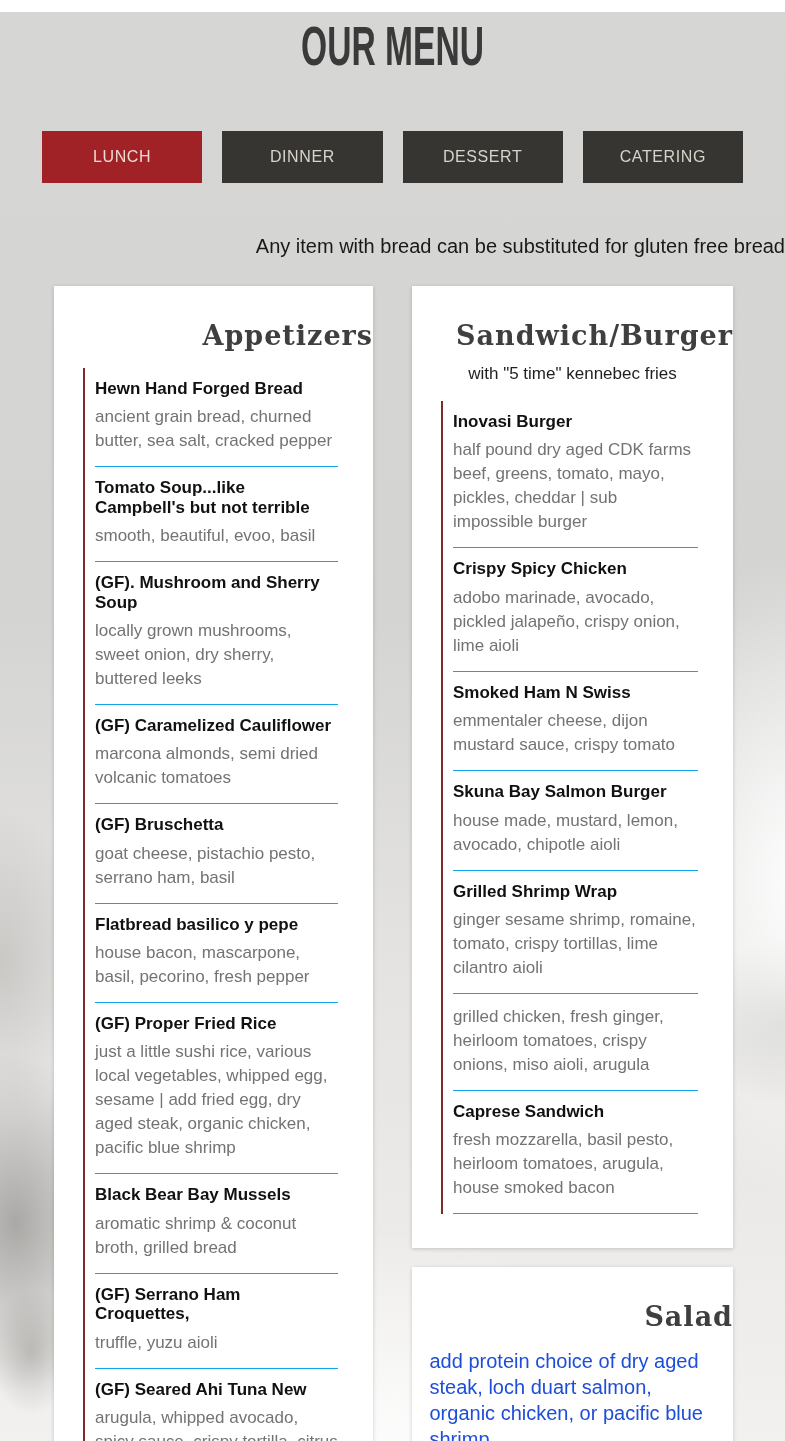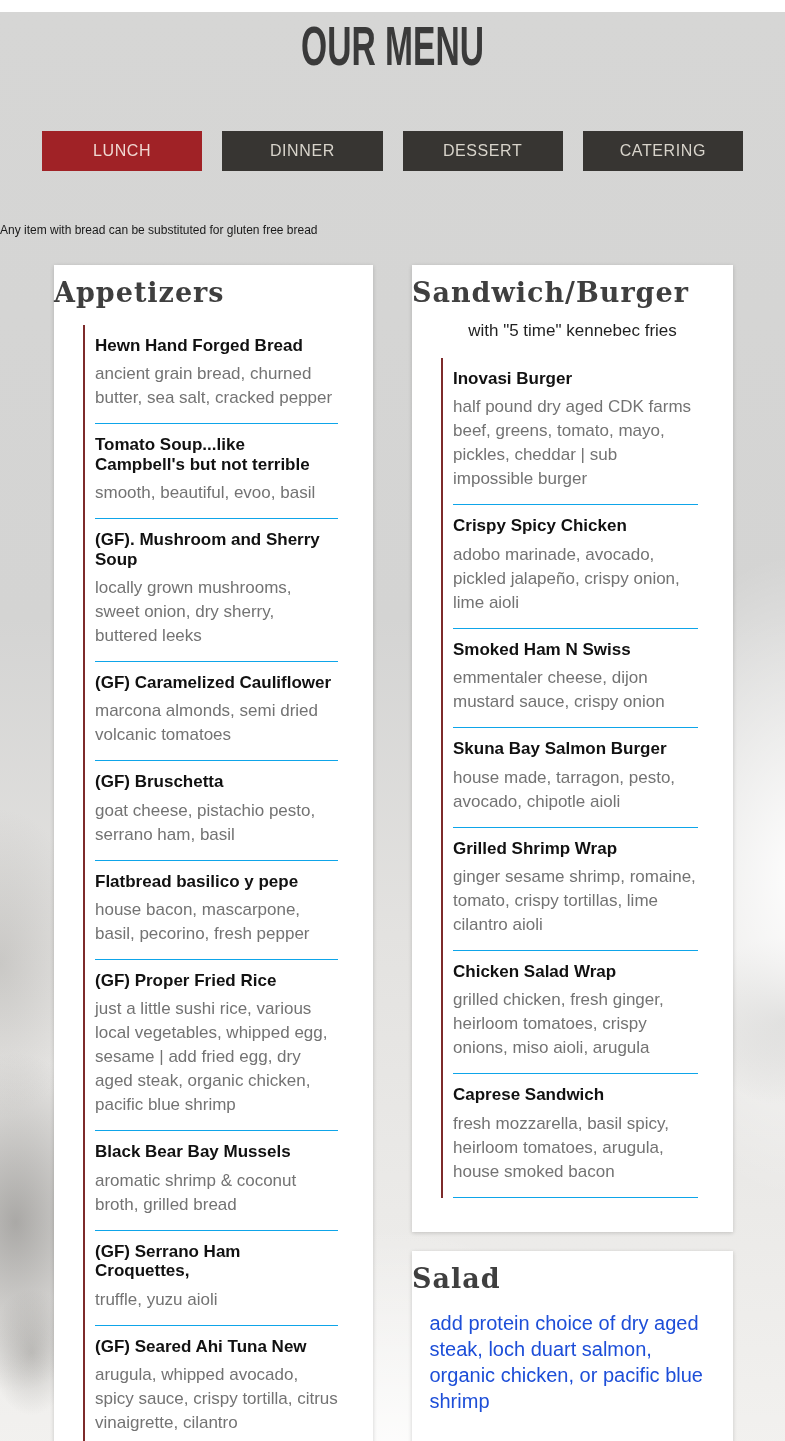--- a/index.html
+++ b/index.html
@@ -38,39 +38,39 @@
 
   
   .tabs {
     display: flex;
     gap: 20px;
     padding: 0 42px;
     margin-top: 57px;
   }
   .tab {
     flex: 1 1 0;
-    height: 40px;
+    height: 52px;
     border: none;
     cursor: pointer;
     font-family: "Liberation Sans", sans-serif;
     font-size: 16px;
     letter-spacing: 0.6px;
     background: #373532;
     color: #d8d4cb;
   }
   .tab.active {
     background: #a02226;
     color: #f0d9d2;
   }
 
   
   .note {
     margin-top: 52px;
-    text-align: left;
-    font-size: 12px;
+    text-align: right;
+    font-size: 20px;
     color: #191919;
   }
 
   
   .menu-grid {
     display: flex;
     gap: 39px;
     padding: 0 54px;
     margin-top: 28px;
     align-items: flex-start;
@@ -85,23 +85,23 @@
   }
   .card-tall { min-height: 1220px; }
   .card-salad { min-height: 200px; }
 
   .card-title {
     font-family: "DejaVu Serif", serif;
     font-weight: 700;
     font-size: 27px;
     color: #3f3f3f;
     letter-spacing: 1px;
-    text-align: left;
+    text-align: right;
     margin: 0;
-    padding-top: 12px;
+    padding-top: 34px;
   }
   .card-subtitle {
     text-align: center;
     font-size: 17px;
     color: #1f1f1f;
     margin-top: 13px;
   }
   .salad-subtitle {
     font-size: 20px;
     line-height: 26px;
@@ -224,41 +224,40 @@
               <div class="item-desc">half pound dry aged CDK farms beef, greens, tomato, mayo, pickles, cheddar | sub impossible burger</div>
             </div>
 
             <div class="item">
               <div class="item-name">Crispy Spicy Chicken</div>
               <div class="item-desc">adobo marinade, avocado, pickled jalapeño, crispy onion, lime aioli</div>
             </div>
 
             <div class="item">
               <div class="item-name">Smoked Ham N Swiss</div>
-              <div class="item-desc">emmentaler cheese, dijon mustard sauce, crispy onion</div>
+              <div class="item-desc">emmentaler cheese, dijon mustard sauce, crispy tomato</div>
             </div>
 
             <div class="item">
               <div class="item-name">Skuna Bay Salmon Burger</div>
-              <div class="item-desc">house made, tarragon, pesto, avocado, chipotle aioli</div>
+              <div class="item-desc">house made, mustard, lemon, avocado, chipotle aioli</div>
             </div>
 
             <div class="item">
               <div class="item-name">Grilled Shrimp Wrap</div>
               <div class="item-desc">ginger sesame shrimp, romaine, tomato, crispy tortillas, lime cilantro aioli</div>
             </div>
 
             <div class="item">
-              <div class="item-name">Chicken Salad Wrap</div>
               <div class="item-desc">grilled chicken, fresh ginger, heirloom tomatoes, crispy onions, miso aioli, arugula</div>
             </div>
 
             <div class="item">
               <div class="item-name">Caprese Sandwich</div>
-              <div class="item-desc">fresh mozzarella, basil spicy, heirloom tomatoes, arugula, house smoked bacon</div>
+              <div class="item-desc">fresh mozzarella, basil pesto, heirloom tomatoes, arugula, house smoked bacon</div>
             </div>
           </div>
       </div>
 
       <div class="card card-salad">
         <h2 class="card-title">Salad</h2>
         <div class="salad-subtitle">add protein choice of dry aged steak, loch duart salmon, organic chicken, or pacific blue shrimp</div>
       </div>
     </div>
 

